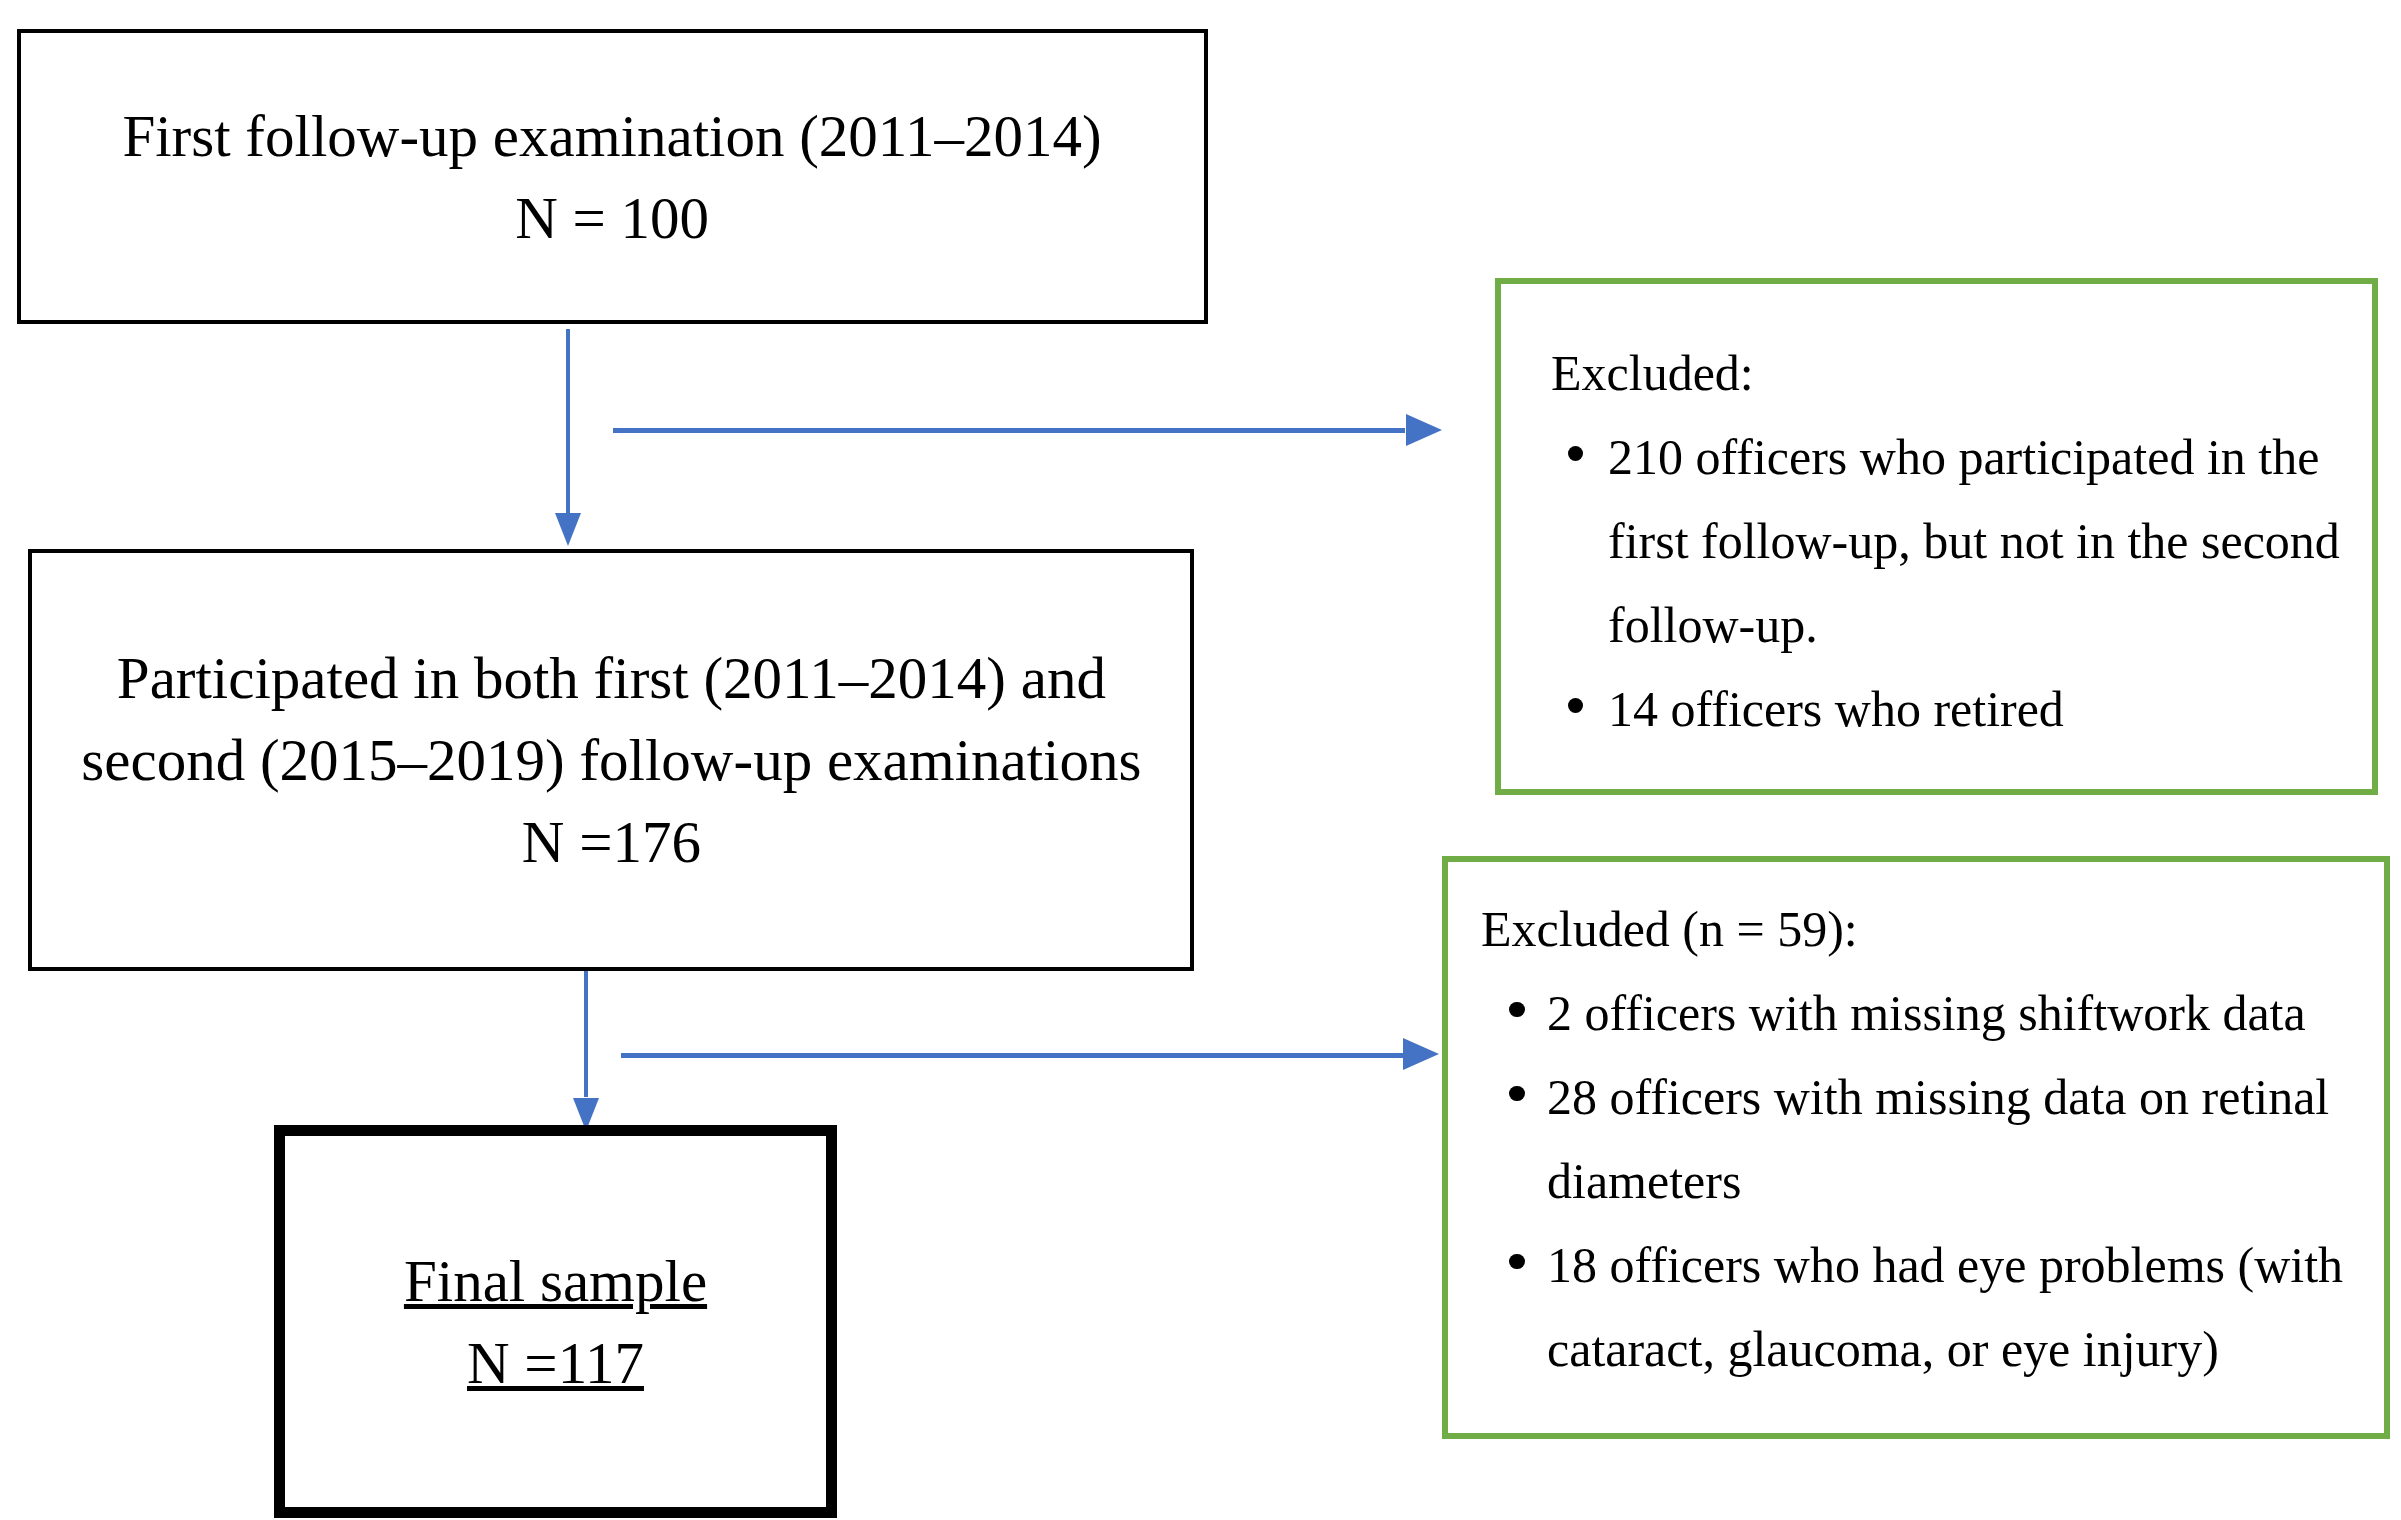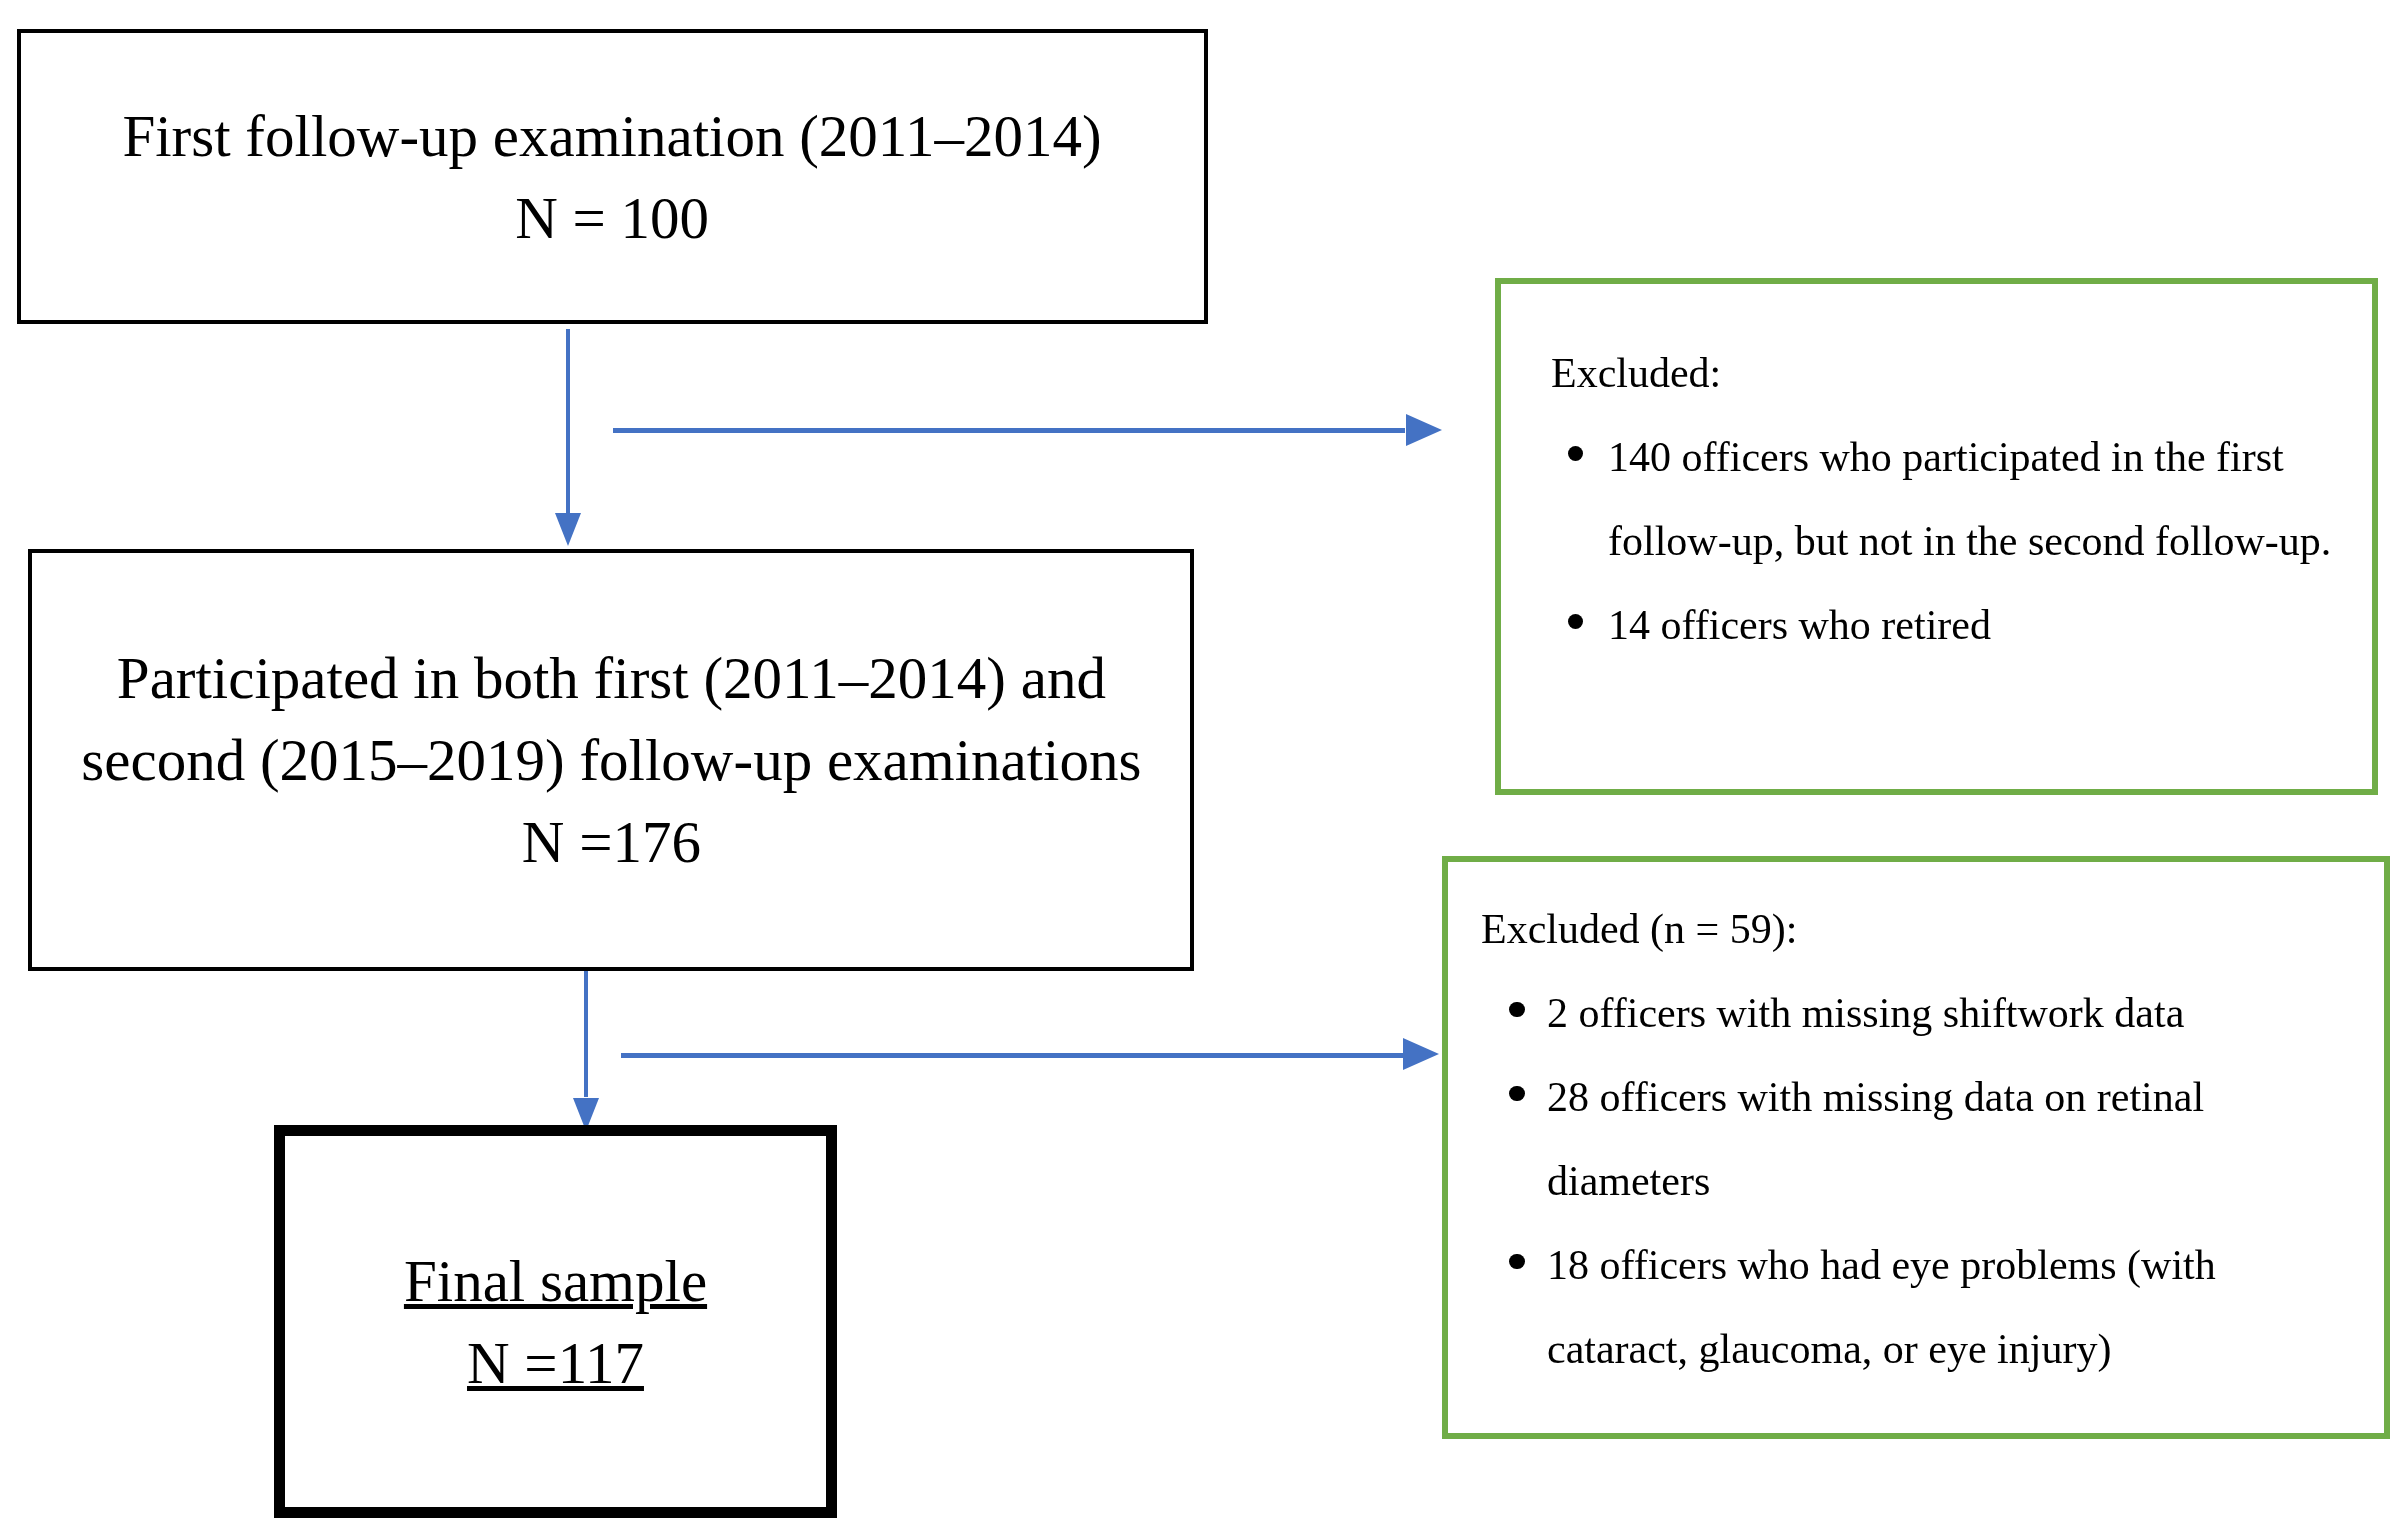--- a/index.html
+++ b/index.html
@@ -31,21 +31,21 @@
   .box-first { left: 16.6px;  top: 13px;   width: 1191px; height: 295px; }
   .box-both  { left: 28.4px;  top: 533px;  width: 1166px; height: 422px; }
   .box-final { left: 274px; top: 1109px; width: 563px; height: 393px; border-width: 11.3px; text-decoration: underline; }
 
   
   .excl-box {
     position: absolute;
     box-sizing: border-box;
     border: 6px solid #70AD47;
     background: #ffffff;
-    font-size: 42px;
+    font-size: 50px;
     line-height: 84px;
   }
   .excl-1 { left: 1495px; top: 262px;  width: 883px; height: 517px; padding: 47px 0 0 50px; }
   .excl-2 { left: 1442px; top: 840px; width: 948px; height: 583px; padding: 25px 18px 12px 33px; }
   .excl-title { white-space: nowrap; }
 
   .bullet-row { display: flex; align-items: flex-start; }
   .dot { box-sizing: border-box; flex: 0 0 57px; }
   .excl-2 .dot { flex-basis: 66px; }
   .dot::before {
@@ -90,21 +90,21 @@
 
   <div>
     <div class="shaft shaft-h1"></div>
     <div class="head head-h1"></div>
   </div>
 
   <div class="excl-box excl-1">
     <div class="excl-title">Excluded:</div>
     <div class="bullet-row">
       <span class="dot"></span>
-      <span class="bullet-text">140 officers who participated in the first follow-up, but not in the second follow-up.</span>
+      <span class="bullet-text">210 officers who participated in the first follow-up, but not in the second follow-up.</span>
     </div>
     <div class="bullet-row">
       <span class="dot"></span>
       <span class="bullet-text">14 officers who retired</span>
     </div>
   </div>
 
   <div class="flow-box box-both">
     <div class="flow-line">Participated in both first (2011–2014) and</div>
     <div class="flow-line">second (2015–2019) follow-up examinations</div>

